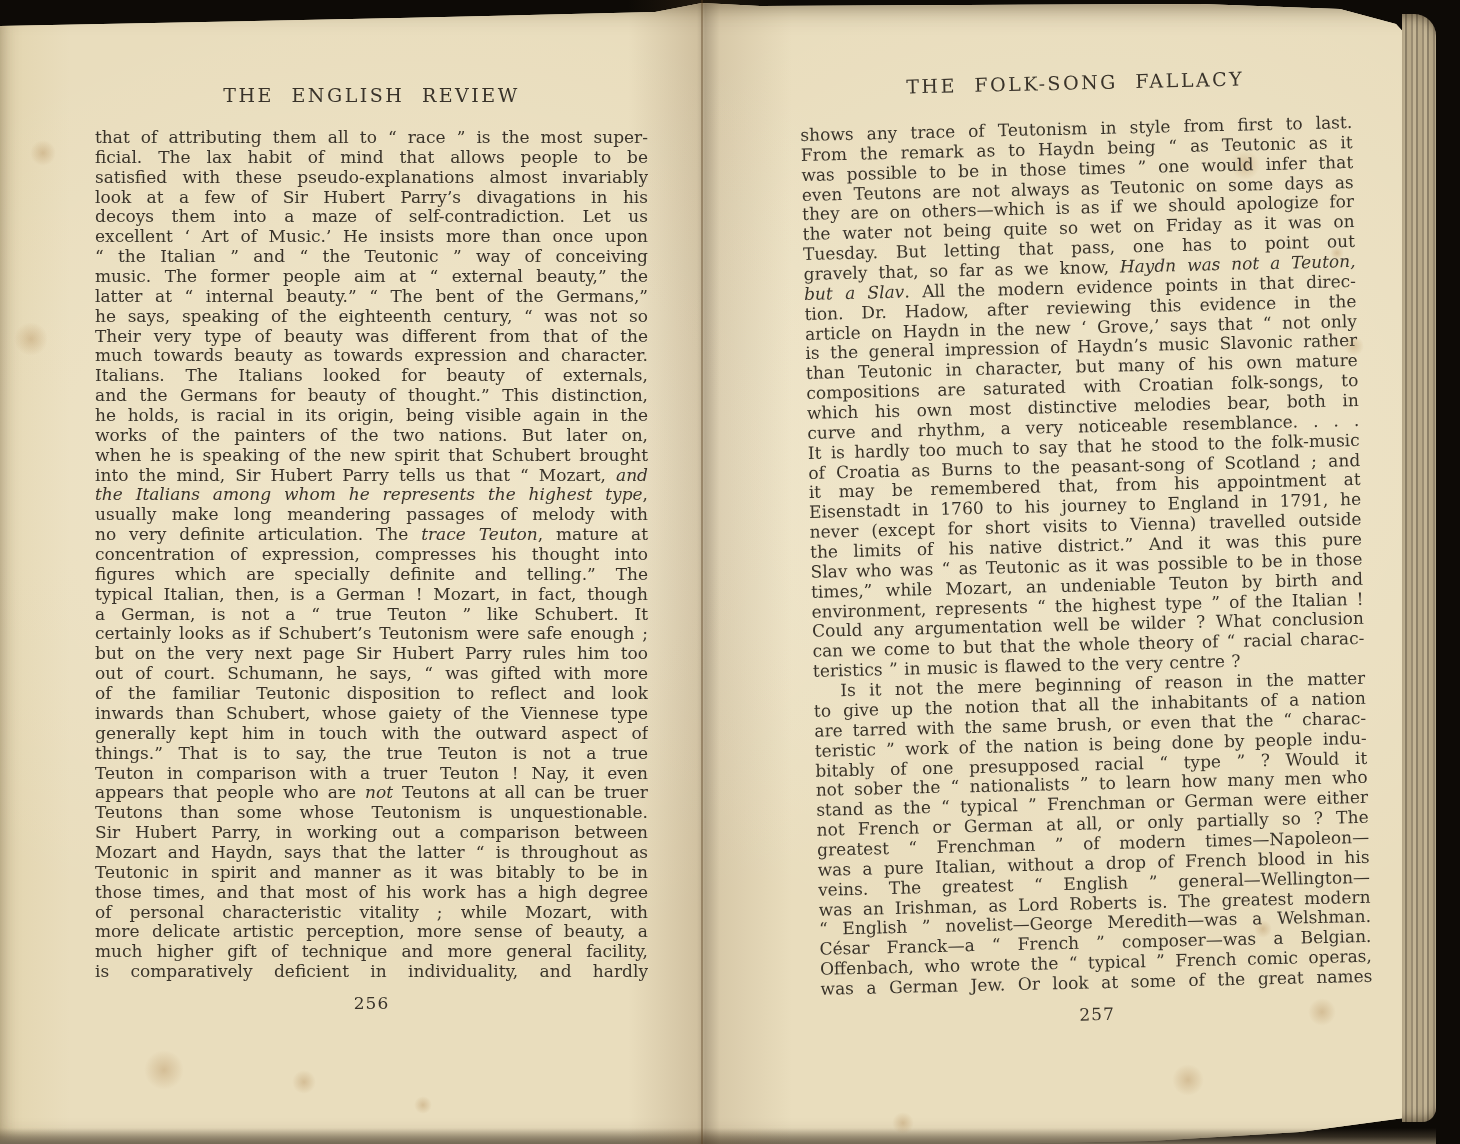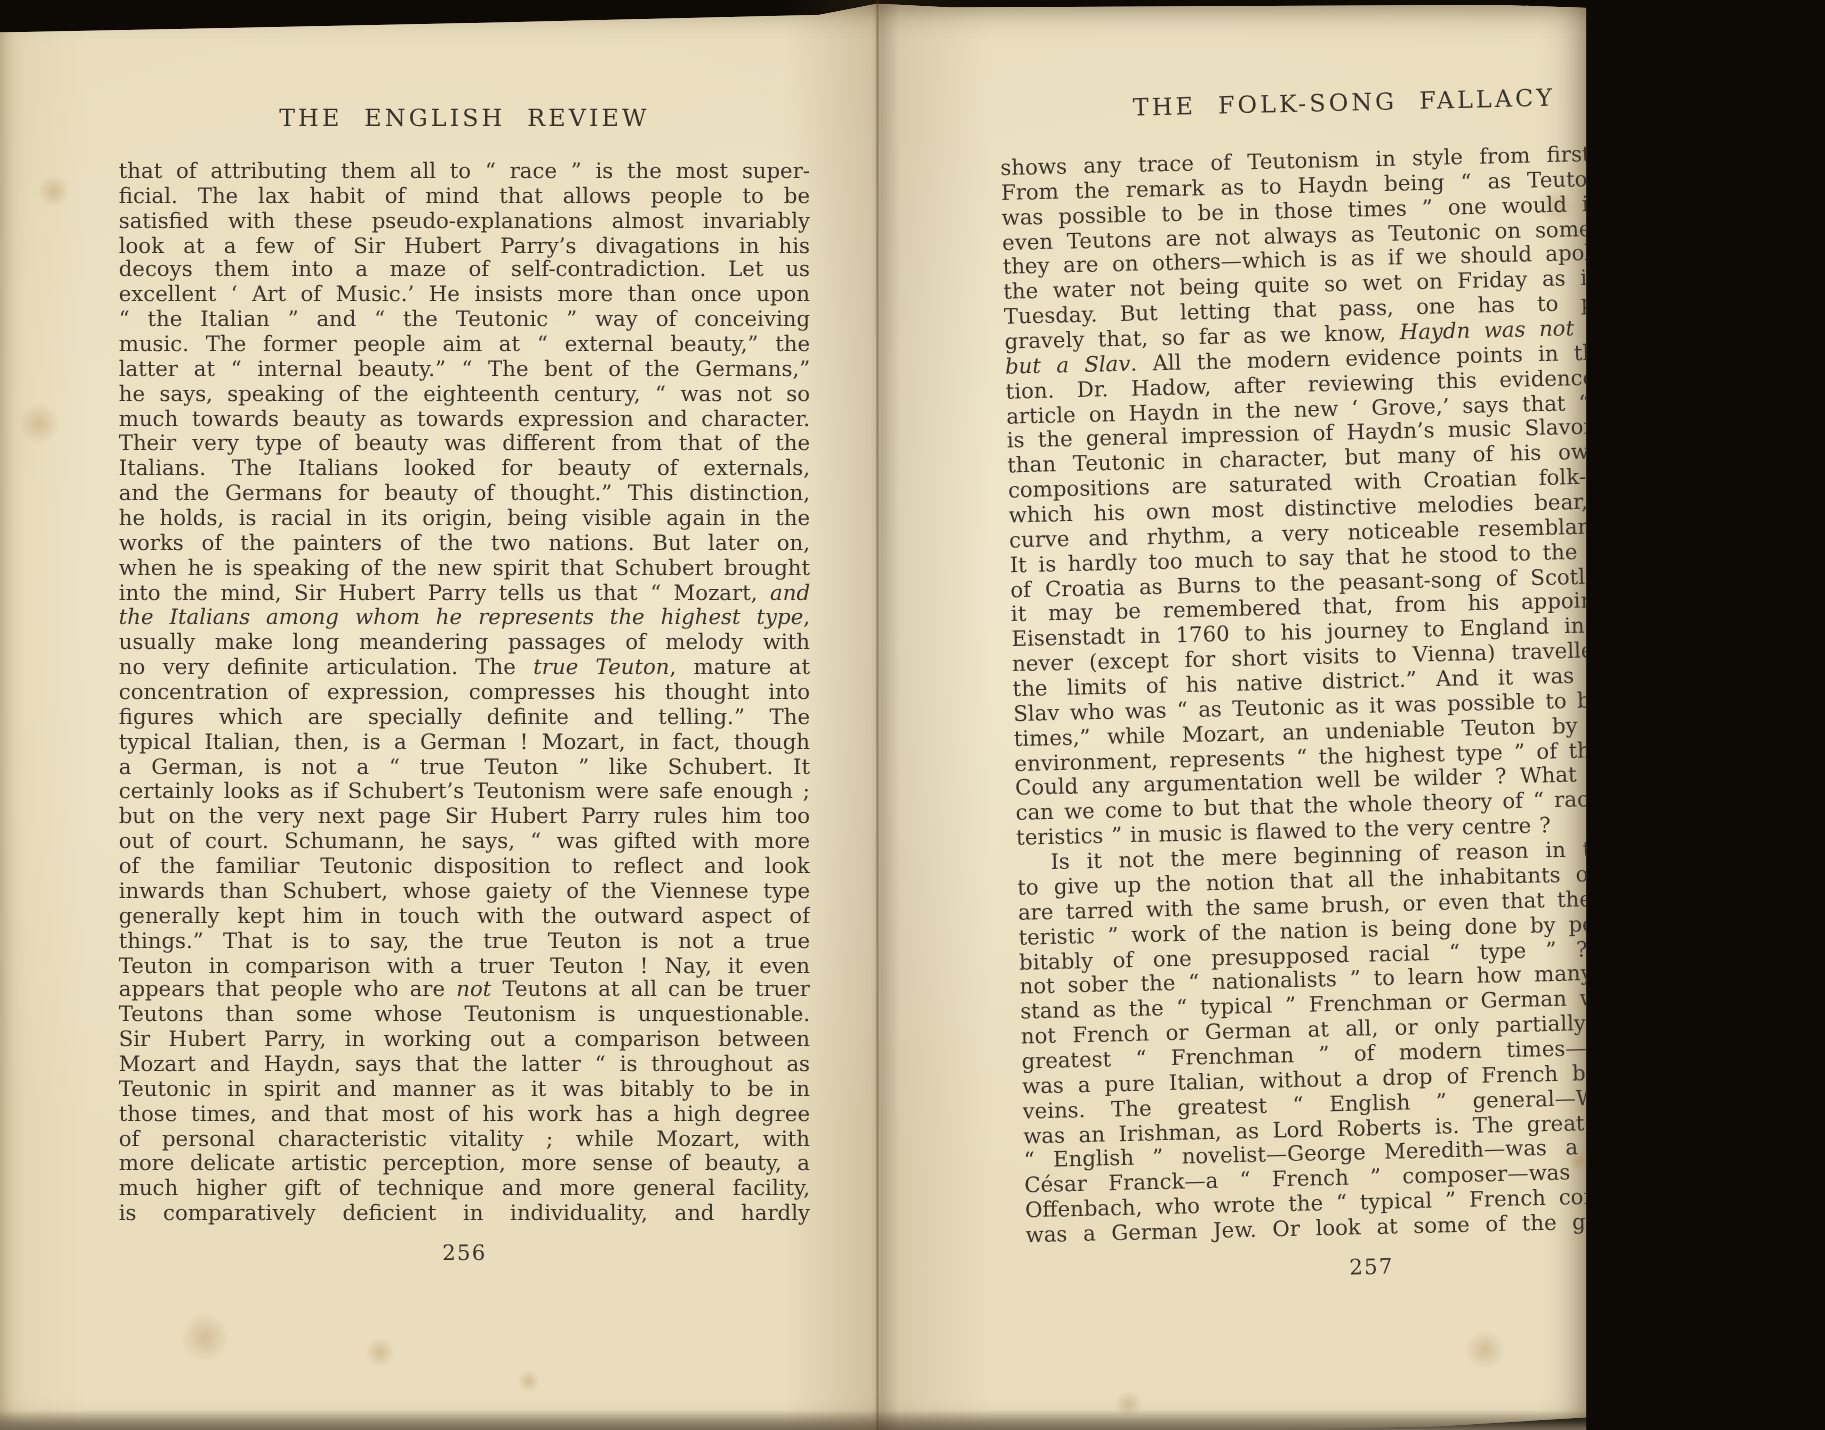--- a/index.html
+++ b/index.html
@@ -2,21 +2,21 @@
 <html style="--bg: #0d0a06; --paper: #e8dcbc; --ink: #39332a; --edge: #a2947a;"><head>
 <meta charset="utf-8">
 <style>
   html,body{margin:0;padding:0;}
   body{
     width:1460px;height:1144px;
     background:var(--bg,#0d0a06);
     font-family:"DejaVu Serif", serif;
     overflow:hidden;
   }
-  .stage{position:relative;width:1269px;height:1144px;background:var(--bg,#0d0a06);overflow:hidden;}
+  .stage{position:relative;width:1460px;height:1144px;background:var(--bg,#0d0a06);overflow:hidden;}
 
   
   .paper{
     position:absolute;inset:0;
     background:
       radial-gradient(ellipse 900px 700px at 28% 42%, rgba(255,250,234,0.30), rgba(255,250,234,0) 70%),
       radial-gradient(ellipse 820px 720px at 74% 40%, rgba(255,252,238,0.26), rgba(255,252,238,0) 72%),
       linear-gradient(to right, #e2d4ae 0px, #e9ddbd 70px, #e9ddbd 100%),
       var(--paper,#e8dcbc);
     clip-path: polygon(
@@ -117,31 +117,31 @@
         <div class="textline"><span>that of attributing them all to “ race ” is the most super-</span></div>
         <div class="textline"><span>ficial.  The lax habit of mind that allows people to be</span></div>
         <div class="textline"><span>satisfied with these pseudo-explanations almost invariably</span></div>
         <div class="textline"><span>look at a few of Sir Hubert Parry’s divagations in his</span></div>
         <div class="textline"><span>decoys them into a maze of self-contradiction.  Let us</span></div>
         <div class="textline"><span>excellent ‘ Art of Music.’  He insists more than once upon</span></div>
         <div class="textline"><span>“ the Italian ” and “ the Teutonic ” way of conceiving</span></div>
         <div class="textline"><span>music.  The former people aim at “ external beauty,” the</span></div>
         <div class="textline"><span>latter at “ internal beauty.”  “ The bent of the Germans,”</span></div>
         <div class="textline"><span>he says, speaking of the eighteenth century, “ was not so</span></div>
+        <div class="textline"><span>Their very type of beauty was different from that of the</span></div>
         <div class="textline"><span>much towards beauty as towards expression and character.</span></div>
-        <div class="textline"><span>Their very type of beauty was different from that of the</span></div>
         <div class="textline"><span>Italians.  The Italians looked for beauty of externals,</span></div>
         <div class="textline"><span>and the Germans for beauty of thought.”  This distinction,</span></div>
         <div class="textline"><span>he holds, is racial in its origin, being visible again in the</span></div>
         <div class="textline"><span>works of the painters of the two nations.  But later on,</span></div>
         <div class="textline"><span>when he is speaking of the new spirit that Schubert brought</span></div>
         <div class="textline"><span>into the mind, Sir Hubert Parry tells us that “ Mozart, </span><i>and</i></div>
         <div class="textline"><i>the Italians among whom he represents the highest type</i><span>,</span></div>
         <div class="textline"><span>usually make long meandering passages of melody with</span></div>
-        <div class="textline"><span>no very definite articulation.  The </span><i>true Teuton</i><span>, mature at</span></div>
+        <div class="textline"><span>no very definite articulation.  The </span><i>trace Teuton</i><span>, mature at</span></div>
         <div class="textline"><span>concentration of expression, compresses his thought into</span></div>
         <div class="textline"><span>figures which are specially definite and telling.”  The</span></div>
         <div class="textline"><span>typical Italian, then, is a German !  Mozart, in fact, though</span></div>
         <div class="textline"><span>a German, is not a “ true Teuton ” like Schubert.  It</span></div>
         <div class="textline"><span>certainly looks as if Schubert’s Teutonism were safe enough ;</span></div>
         <div class="textline"><span>but on the very next page Sir Hubert Parry rules him too</span></div>
         <div class="textline"><span>out of court.  Schumann, he says, “ was gifted with more</span></div>
         <div class="textline"><span>of the familiar Teutonic disposition to reflect and look</span></div>
         <div class="textline"><span>inwards than Schubert, whose gaiety of the Viennese type</span></div>
         <div class="textline"><span>generally kept him in touch with the outward aspect of</span></div>

